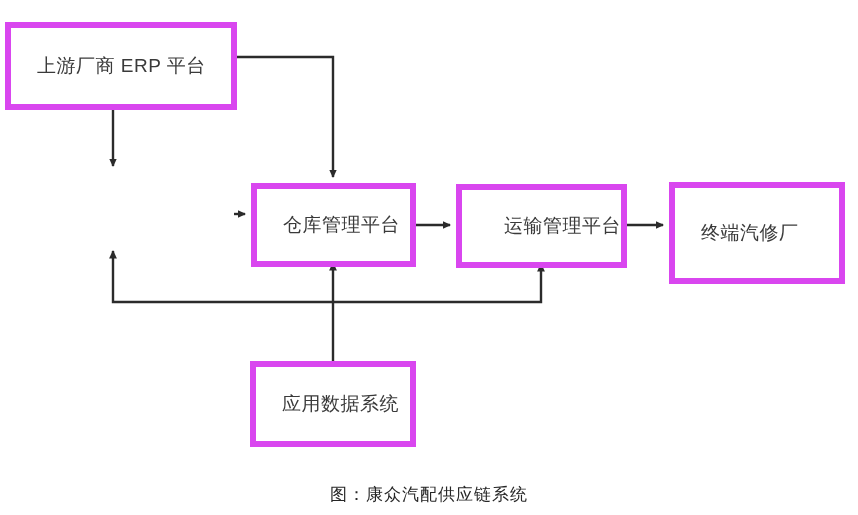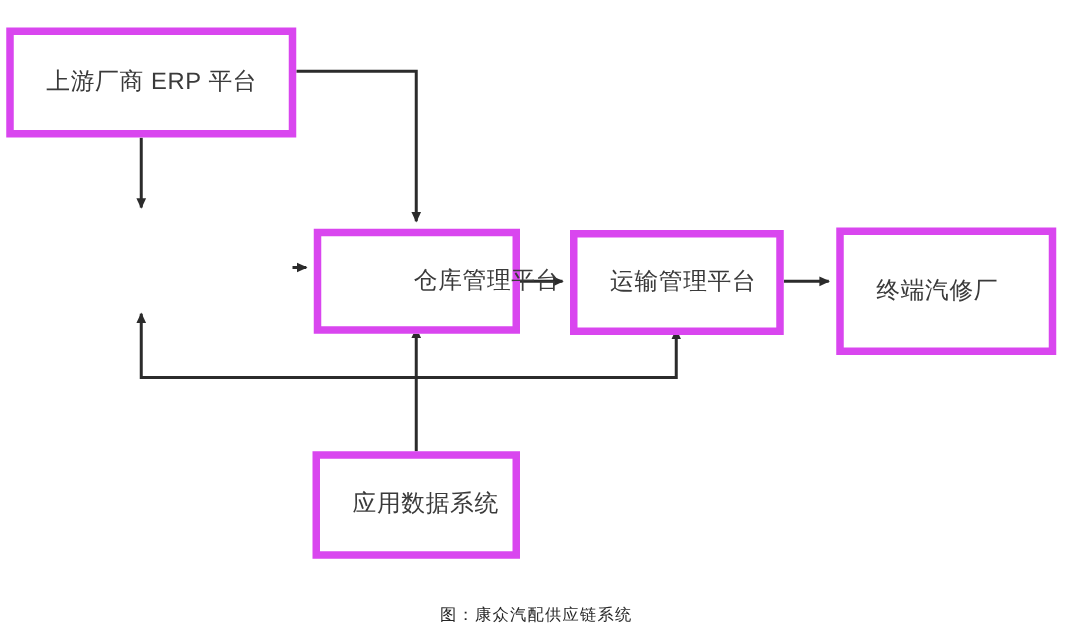--- a/index.html
+++ b/index.html
@@ -47,21 +47,21 @@
     height: 515px;
     z-index: 1;
   }
   #caption {
     position: absolute;
     left: 0;
     top: 483px;
     width: 858px;
     text-align: center;
     font-family: "DejaVu Serif", "Liberation Serif", serif;
-    font-size: 13px;
+    font-size: 17px;
     color: #262626;
     letter-spacing: 1px;
     z-index: 4;
   }
 </style>
 </head>
 <body>
 
 <div id="diagram-root">
 
@@ -103,25 +103,25 @@
     <g>
       <polyline points="333,302 541,302 541,264" fill="none" stroke="#2b2b2b" stroke-width="2.4" marker-end="url(#arrowhead)"></polyline>
     </g>
   </svg>
 
   <div class="node" id="node-upstream-erp" style="left:5px; top:22px; width:232px; height:88px;">
     <span class="node-label">上游厂商 ERP 平台</span>
   </div>
 
 
-  <div class="node" id="node-warehouse-mgmt" style="left:251px; top:183px; width:165px; height:84px;padding-left:48px;">
+  <div class="node" id="node-warehouse-mgmt" style="left:251px; top:183px; width:165px; height:84px;">
     <span class="node-label">仓库管理平台</span>
   </div>
 
-  <div class="node" id="node-transport-mgmt" style="left:456px; top:184px; width:171px; height:84px;">
+  <div class="node" id="node-transport-mgmt" style="left:456px; top:184px; width:171px; height:84px;padding-left:16px;">
     <span class="node-label">运输管理平台</span>
   </div>
 
   <div class="node" id="node-terminal-repair" style="left:669px; top:182px; width:176px; height:102px;">
     <span class="node-label">终端汽修厂</span>
   </div>
 
   <div class="node" id="node-app-data-system" style="left:250px; top:361px; width:166px; height:86px;">
     <span class="node-label">应用数据系统</span>
   </div>

